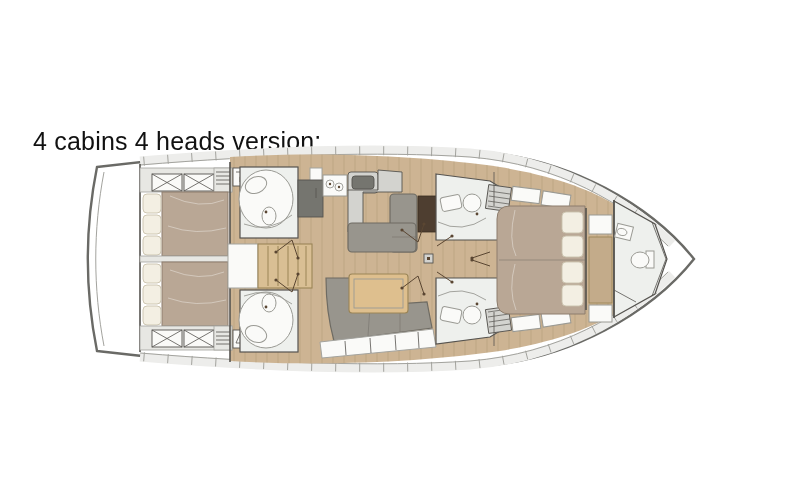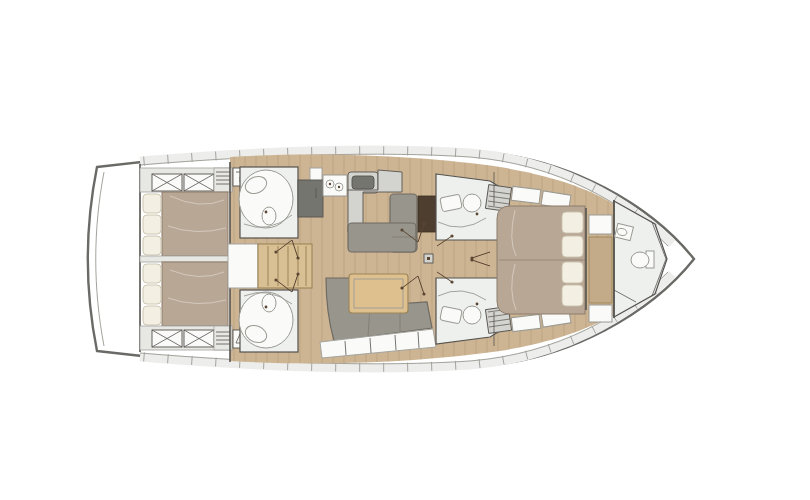--- a/index.html
+++ b/index.html
@@ -36,20 +36,21 @@
   .wardrobe{fill:var(--wardrobe_tan);stroke:var(--table_border);stroke-width:0.9;}
   .locker{fill:var(--fixture_white);stroke:var(--deck_line);stroke-width:1;}
   .arrow{stroke:var(--arrow_brown);stroke-width:1;fill:none;}
   .arrowhead{fill:var(--arrow_brown);}
   .hatch{stroke:var(--wall);stroke-width:0.7;}
 </style>
 </head>
 <body>
 
 <div class="page">
+  <div class="title">4 cabins 4 heads version:</div>
 
   <svg width="810" height="500" viewBox="0 0 810 500">
     <defs>
       <clipPath id="floorClip">
         <path d="M230,157 C330,151 430,157 500,167 C560,177 592,191 614,204 L614,314 C592,327 560,341 500,351 C430,361 330,367 230,361 Z"></path>
       </clipPath>
     </defs>
 
     <path class="hull" d="M97,167 C230,151 380,146 480,152 C570,158 652,206 694,259 C652,312 570,360 480,366 C380,372 230,367 97,351 C85,291 85,227 97,167 Z"></path>
 

